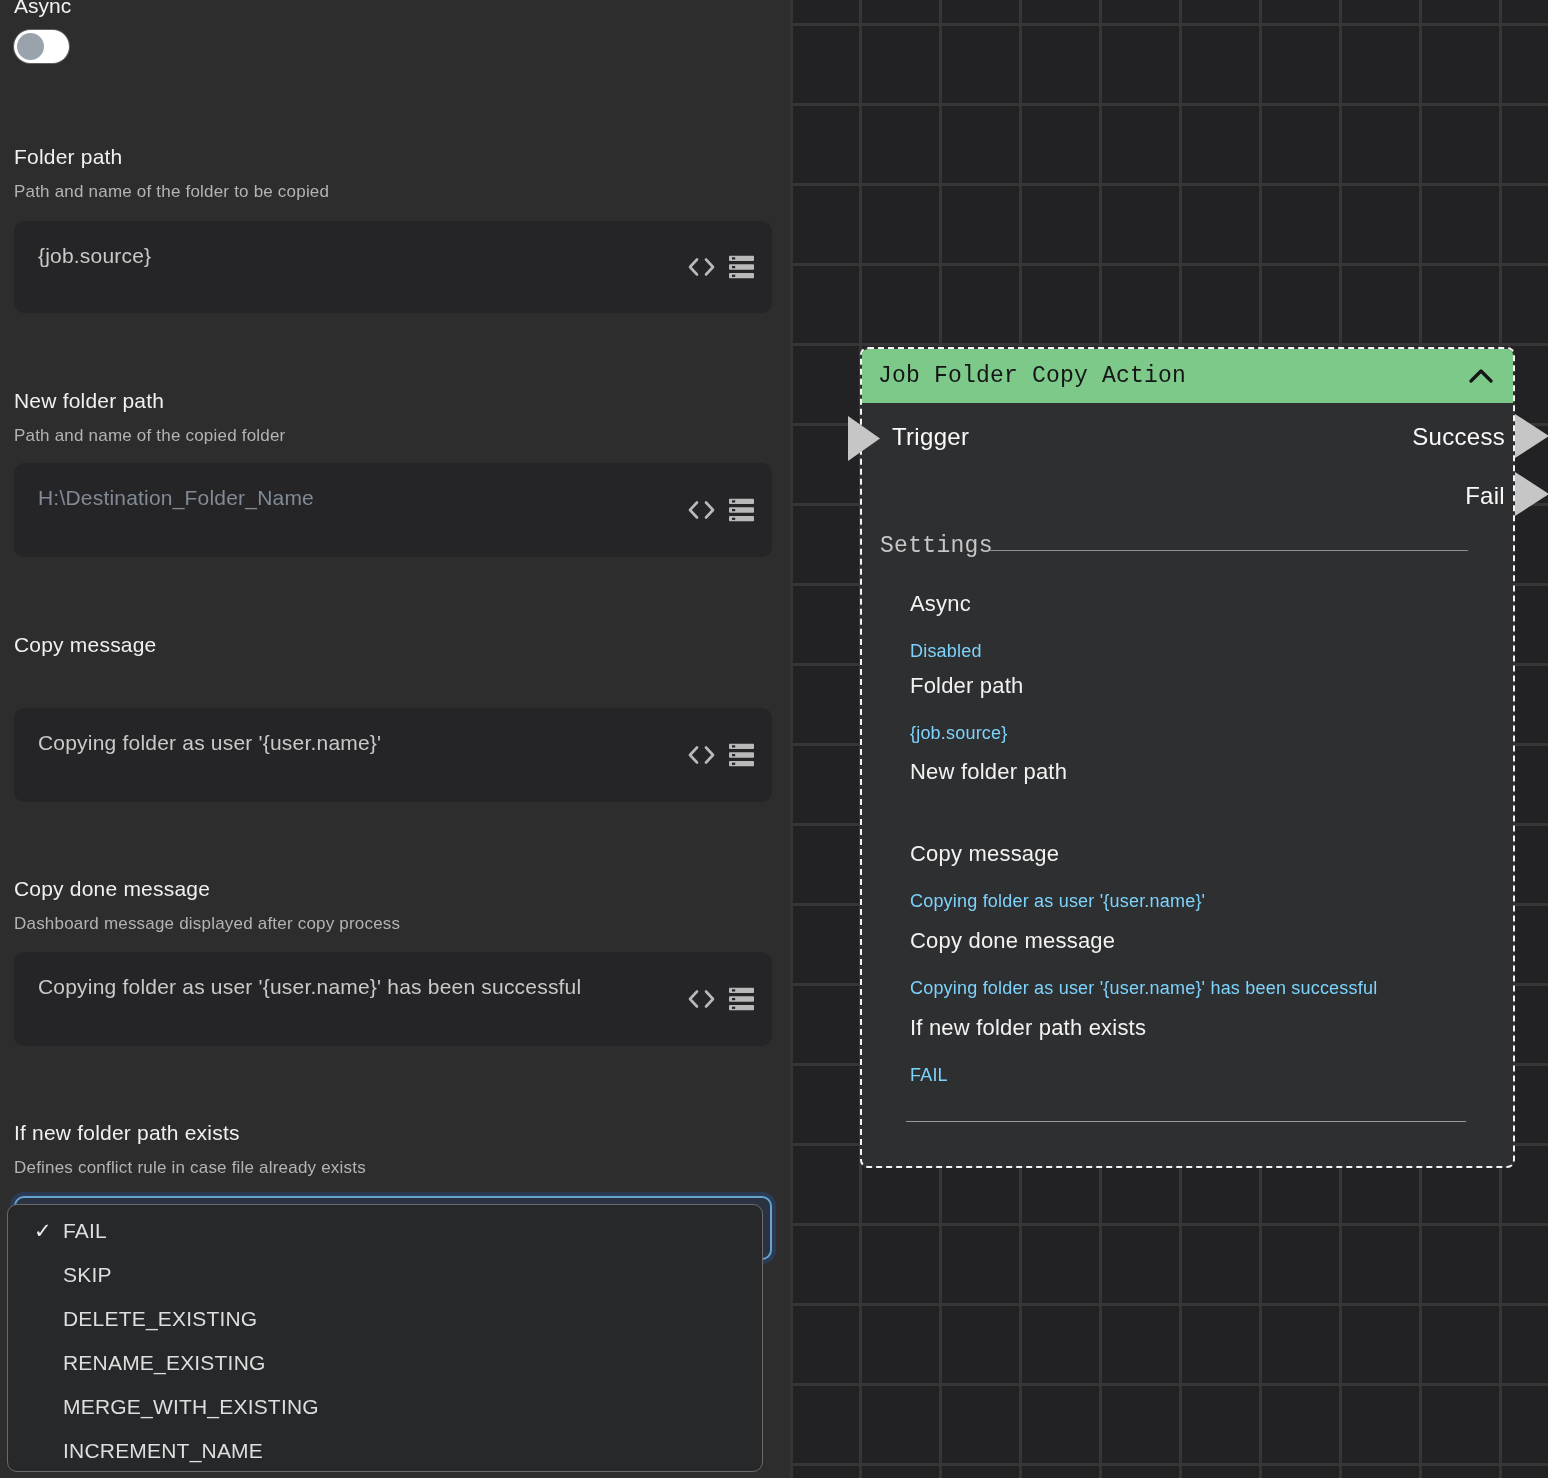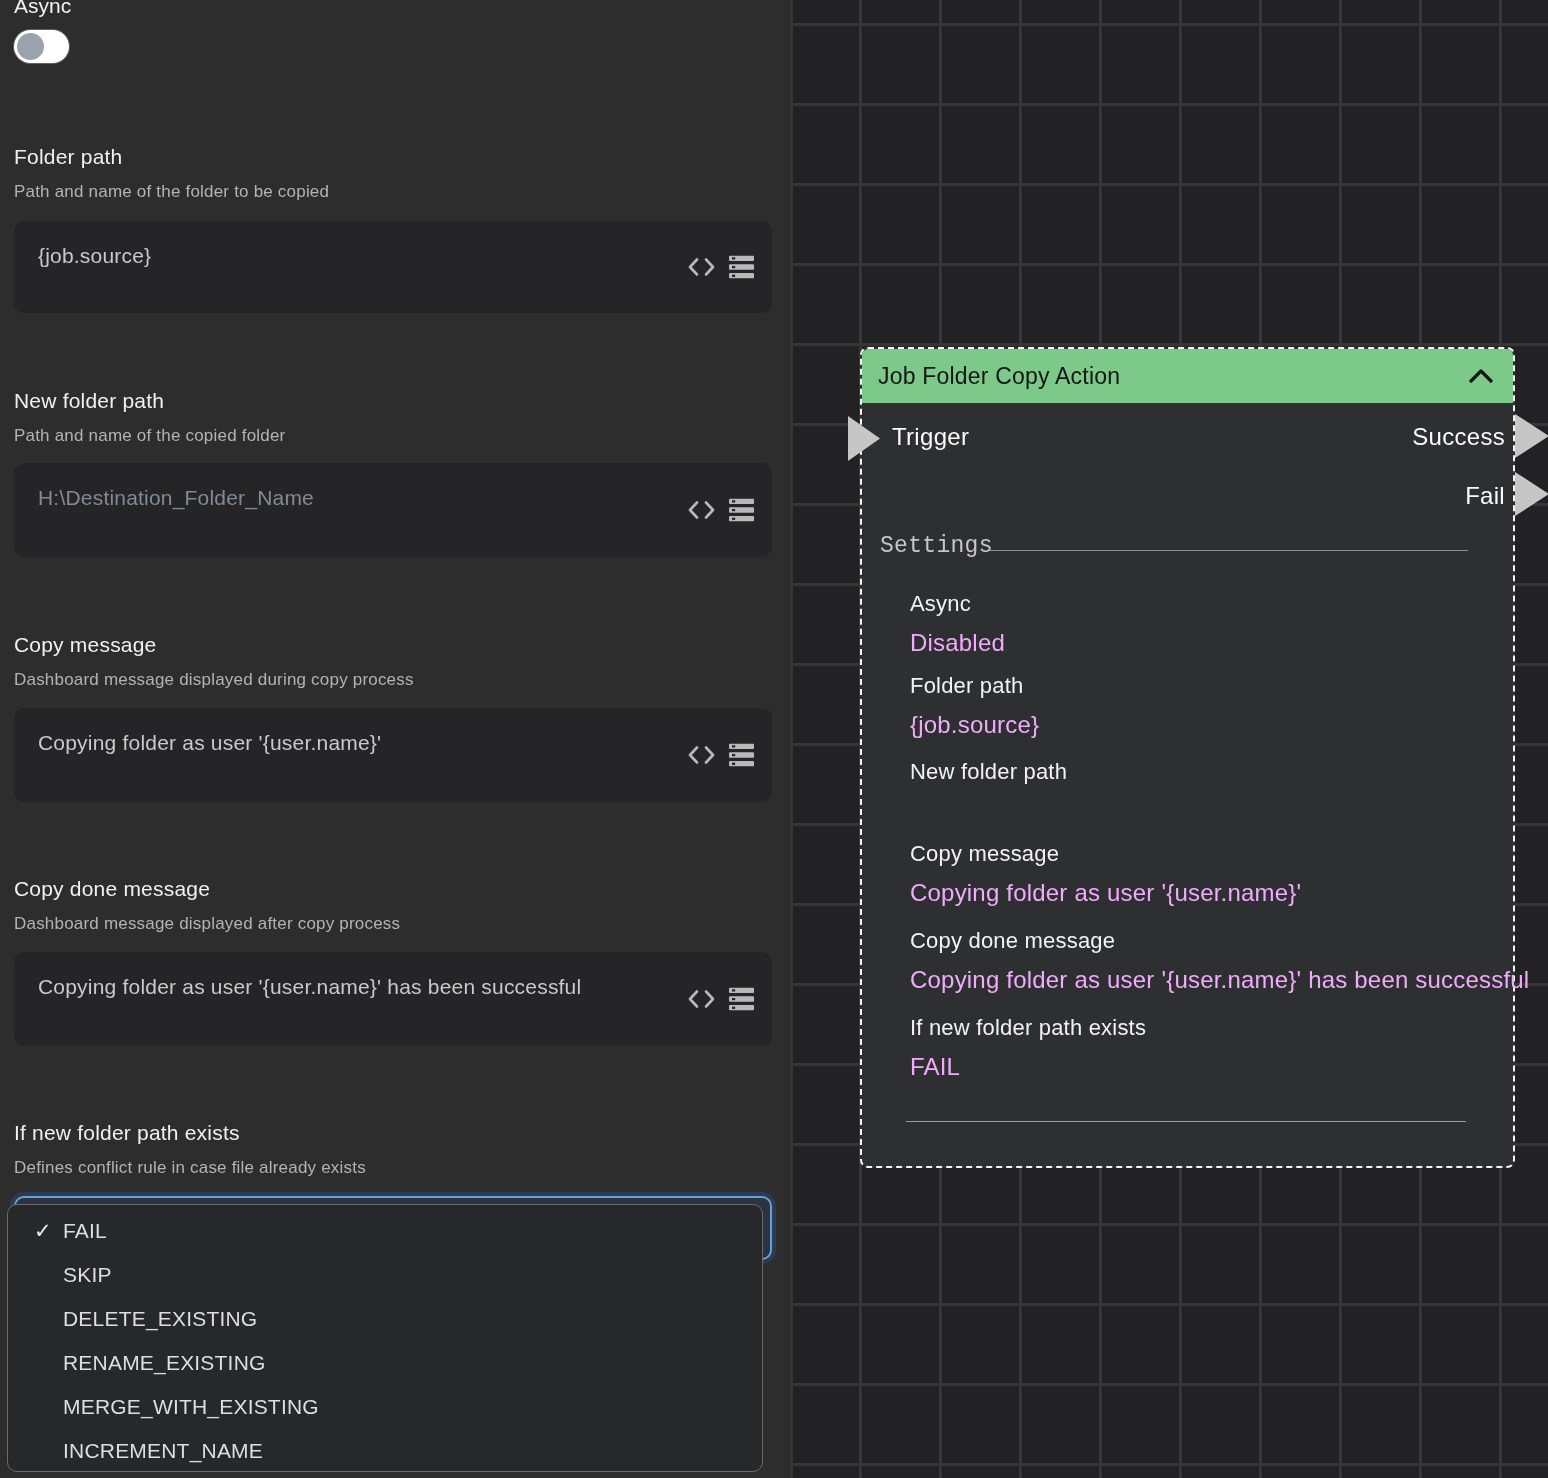--- a/index.html
+++ b/index.html
@@ -58,21 +58,21 @@
     background-image:
       linear-gradient(#363636 3px, transparent 3px),
       linear-gradient(90deg, #363636 3px, transparent 3px);
     background-size:80px 80px, 80px 80px;
     background-position:0 23px, 66px 0;
     border-left:3px solid #343434; z-index:1; }
 
   .node { position:absolute; left:67px; top:347px; width:655px; height:821px;
     background:#2e2f31; border:2px dashed #f5f5f5; border-radius:8px; z-index:2; cursor:move; }
   .node-header { height:54px; background:#7cc98a; border-radius:6px 6px 0 0;
-    display:flex; align-items:center; padding:0 20px 0 16px; }
+    display:flex; align-items:center; padding:0 20px 0 16px;font-family:Liberation Mono, monospace; }
   .node-title { font-size:23px; font-weight:500; color:#151515; letter-spacing:.2px; }
   .node-collapse { margin-left:auto; width:24px; height:14px; cursor:pointer; }
 
   .port-label { position:absolute; font-size:24px; color:#fafafa; letter-spacing:.3px; }
   .pl-trigger { left:30px; top:74px; }
   .pl-success { right:8px; top:74px; }
   .pl-fail    { right:8px; top:133px; }
 
   .connector { position:absolute; background:#c6c6c6;
     clip-path:polygon(0 0, 100% 50%, 0 100%); z-index:4; cursor:crosshair; }
@@ -82,21 +82,21 @@
 
   .settings-heading { position:absolute; left:18px; top:184px; font-size:23px;
     color:#c6c6c6; letter-spacing:.3px;font-family:Liberation Mono, monospace; }
   .settings-line { position:absolute; left:128px; width:478px; top:201px; height:1px;
     background:#8d8d8d; }
   .bottom-line { position:absolute; left:44px; width:560px; top:772px; height:1px;
     background:#9a9a9a; }
 
   .nitem { position:absolute; left:48px; right:40px; }
   .nitem-title { font-size:22px; color:#f2f2f2; letter-spacing:.2px; }
-  .nitem-value { font-size:24px; color:#f0abfc; margin-top:12px; letter-spacing:.2px;
+  .nitem-value { font-size:18px; color:#7dd3fc; margin-top:24px; letter-spacing:.2px;
     white-space:nowrap; }
   .ni-0{top:242px} .ni-1{top:324px} .ni-2{top:410px}
   .ni-3{top:492px} .ni-4{top:579px} .ni-5{top:666px}
 </style>
 </head>
 <body>
 
 <div class="left-panel">
 
   <div class="async-label">Async</div>
@@ -138,21 +138,20 @@
           <rect x="0" y="17.4" width="25" height="5.6" rx="1"></rect>
           <rect x="3" y="1.8" width="3.2" height="2.2" fill="#252527"></rect>
           <rect x="3" y="10.5" width="3.2" height="2.2" fill="#252527"></rect>
           <rect x="3" y="19.2" width="3.2" height="2.2" fill="#252527"></rect>
         </svg>
     </div>
   </div>
   <div class="fgroup fdesc dsc-2">Path and name of the copied folder</div>
 
   <div class="fgroup flabel lbl-3">Copy message</div>
-  <div class="fgroup fdesc dsc-3">Dashboard message displayed during copy process</div>
   <div class="fgroup fbox box-3">
     <textarea spellcheck="false" placeholder="" style="">Copying folder as user '{user.name}'</textarea>
     <div class="ficons">
       <svg class="icode" viewBox="0 0 27 19" fill="none" stroke="#b9b9b9" stroke-width="2.6" stroke-linecap="round" stroke-linejoin="round">
           <path d="M9 2 L2 9.5 L9 17"></path>
           <path d="M18 2 L25 9.5 L18 17"></path>
         </svg>
       <svg class="ilist" viewBox="0 0 25 23" fill="#b9b9b9">
           <rect x="0" y="0" width="25" height="5.6" rx="1"></rect>
           <rect x="0" y="8.7" width="25" height="5.6" rx="1"></rect>

